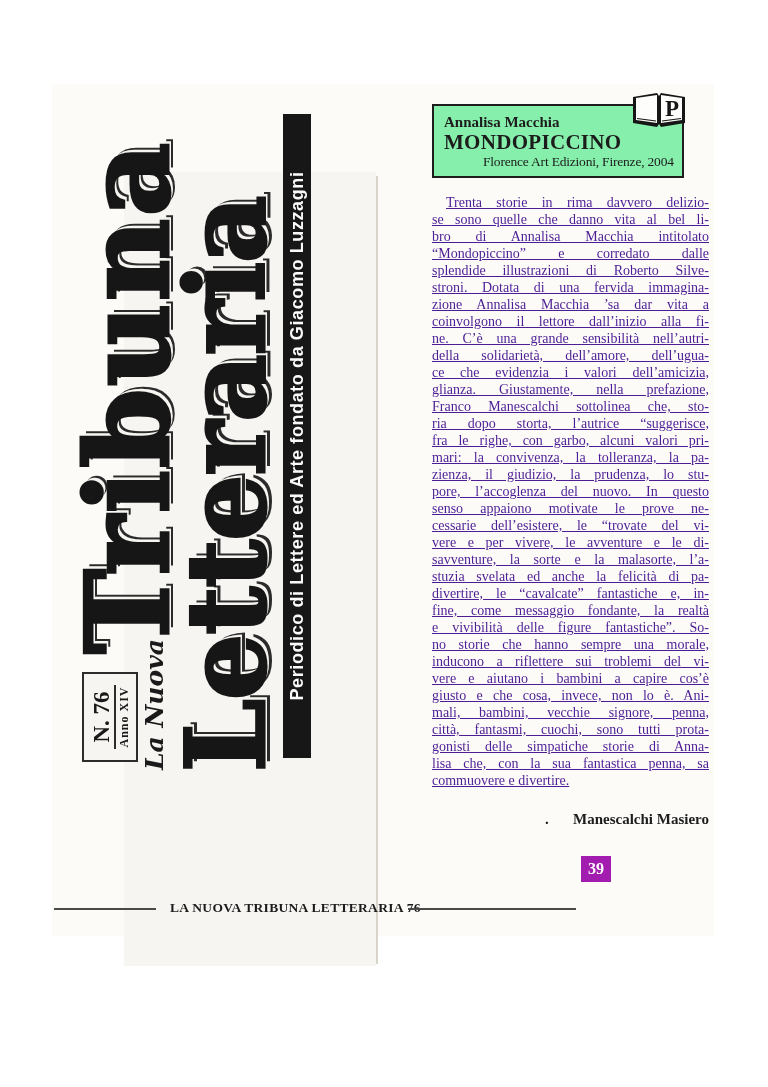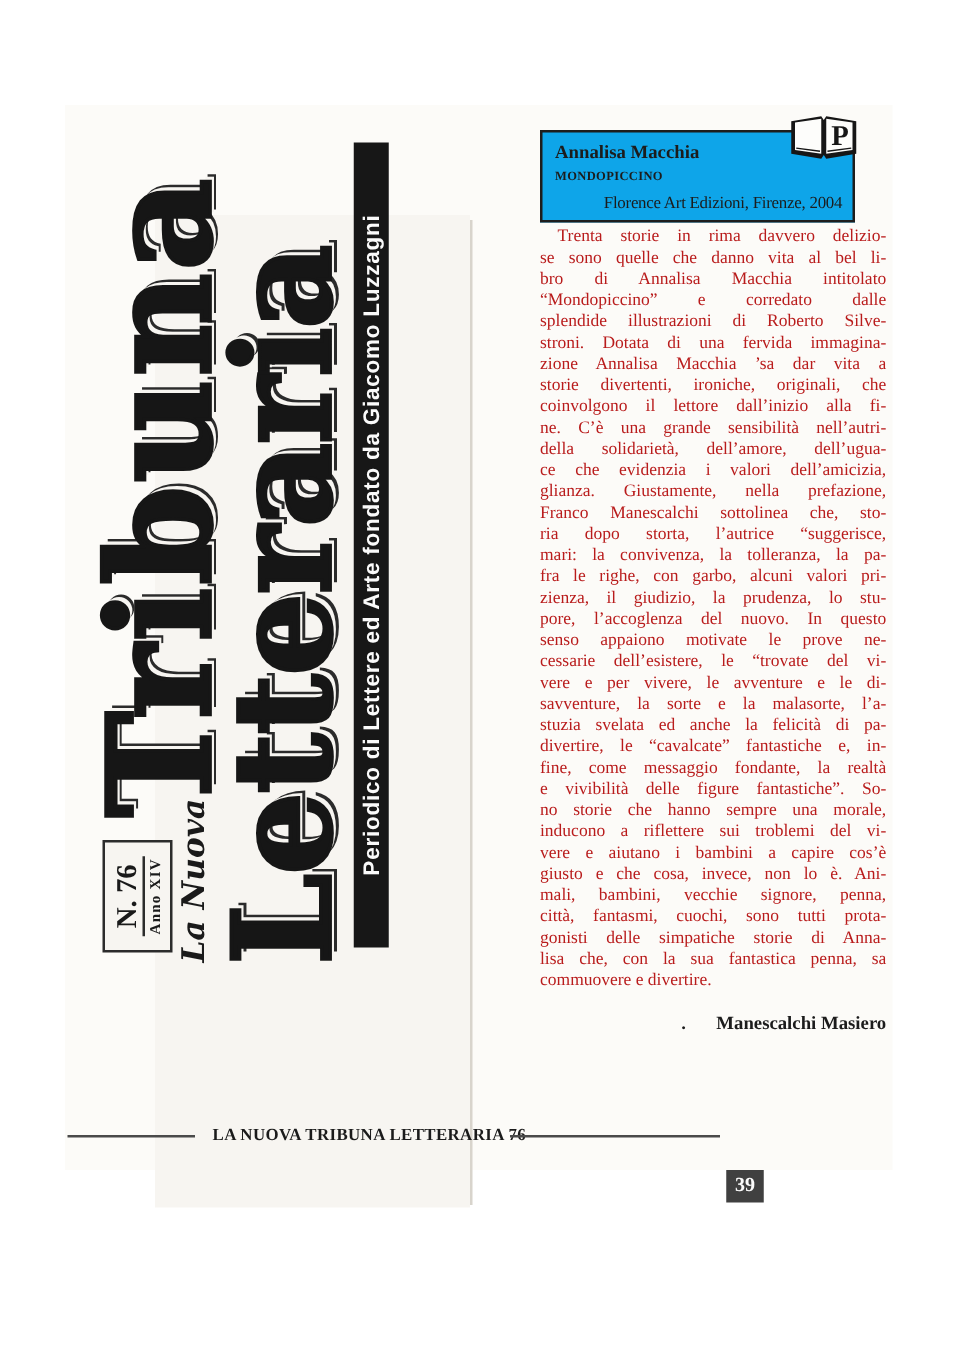--- a/index.html
+++ b/index.html
@@ -65,54 +65,54 @@
     left:283px;top:758px;width:644px;height:28px;
     transform:rotate(-90deg);
     background:#171717;color:#fafafa;
     font-family:"Liberation Sans", sans-serif;font-weight:bold;
     font-size:18px;line-height:28px;letter-spacing:0.6px;
     display:flex;align-items:center;justify-content:center;
   }
   
   .review-header{
     position:absolute;left:432px;top:104px;width:252px;height:74px;
-    border:2px solid #1d1d1d;background:#0ea5e9;
+    border:2px solid #1d1d1d;background:#86efac;
     padding:7px 0 0 10px;box-sizing:border-box;
   }
   .review-author{font-weight:bold;font-size:15px;line-height:19px;}
-  .review-title{font-weight:bold;font-size:10px;line-height:20px;letter-spacing:0.3px;}
+  .review-title{font-weight:bold;font-size:21px;line-height:20px;letter-spacing:0.3px;}
   .review-publisher{font-size:13.5px;line-height:19px;letter-spacing:-0.2px;margin-left:39px;}
   .book-icon{
     position:absolute;left:631px;top:90px;width:56px;height:38px;
   }
   .review-body{
-    position:absolute;left:432px;top:181px;width:277px;
-    font-size:14px;line-height:17px;color:#b91c1c;
+    position:absolute;left:432px;top:194px;width:277px;
+    font-size:14px;line-height:17px;color:#4c1d95;text-decoration:underline;
   }
   .bl{
     text-align:justify;text-align-last:justify;height:17px;overflow:visible;
   }
   .bl.first{text-indent:14px;}
   .bl.last{text-align:right;text-align-last:left;}
   .signature-row{
     position:absolute;left:432px;top:810px;width:277px;height:18px;
     font-size:15px;line-height:18px;
   }
   .signature-mark{position:absolute;left:113px;top:0;font-weight:bold;}
   .signature-name{position:absolute;right:0;top:0;font-weight:bold;}
   
   .footer-rule-left{position:absolute;left:54px;top:908px;width:102px;height:2px;background:#4a4a4a;}
   .footer-rule-right{position:absolute;left:408px;top:908px;width:168px;height:2px;background:#4a4a4a;}
   .footer-text{
     position:absolute;left:170px;top:900px;
     font-weight:bold;font-size:13.5px;letter-spacing:0.3px;color:#1b1b1b;
   }
   .page-number-box{
-    position:absolute;left:581px;top:936px;width:30px;height:26px;
-    background:#404040;color:#fbfbfb;
+    position:absolute;left:581px;top:856px;width:30px;height:26px;
+    background:#a21caf;color:#fbfbfb;
     display:flex;align-items:center;justify-content:center;
     font-family:"Liberation Serif", serif;font-weight:bold;font-size:16px;
   }
 </style>
 </head>
 <body>
 
 <div class="page">
   <div class="masthead-block"></div>
   <div class="fold-line"></div>
@@ -147,30 +147,29 @@
 </div>
 
 <div class="review-body">
     <div class="bl first">Trenta storie in rima davvero delizio-</div>
     <div class="bl">se sono quelle che danno vita al bel li-</div>
     <div class="bl">bro di Annalisa Macchia intitolato</div>
     <div class="bl">“Mondopiccino” e corredato dalle</div>
     <div class="bl">splendide illustrazioni di Roberto Silve-</div>
     <div class="bl">stroni. Dotata di una fervida immagina-</div>
     <div class="bl">zione Annalisa Macchia ’sa dar vita a</div>
-    <div class="bl">storie divertenti, ironiche, originali, che</div>
     <div class="bl">coinvolgono il lettore dall’inizio alla fi-</div>
     <div class="bl">ne. C’è una grande sensibilità nell’autri-</div>
     <div class="bl">della solidarietà, dell’amore, dell’ugua-</div>
     <div class="bl">ce che evidenzia i valori dell’amicizia,</div>
     <div class="bl">glianza. Giustamente, nella prefazione,</div>
     <div class="bl">Franco Manescalchi sottolinea che, sto-</div>
     <div class="bl">ria dopo storta, l’autrice “suggerisce,</div>
+    <div class="bl">fra le righe, con garbo, alcuni valori pri-</div>
     <div class="bl">mari: la convivenza, la tolleranza, la pa-</div>
-    <div class="bl">fra le righe, con garbo, alcuni valori pri-</div>
     <div class="bl">zienza, il giudizio, la prudenza, lo stu-</div>
     <div class="bl">pore, l’accoglenza del nuovo. In questo</div>
     <div class="bl">senso appaiono motivate le prove ne-</div>
     <div class="bl">cessarie dell’esistere, le “trovate del vi-</div>
     <div class="bl">vere e per vivere, le avventure e le di-</div>
     <div class="bl">savventure, la sorte e la malasorte, l’a-</div>
     <div class="bl">stuzia svelata ed anche la felicità di pa-</div>
     <div class="bl">divertire, le “cavalcate” fantastiche e, in-</div>
     <div class="bl">fine, come messaggio fondante, la realtà</div>
     <div class="bl">e vivibilità delle figure fantastiche”. So-</div>

